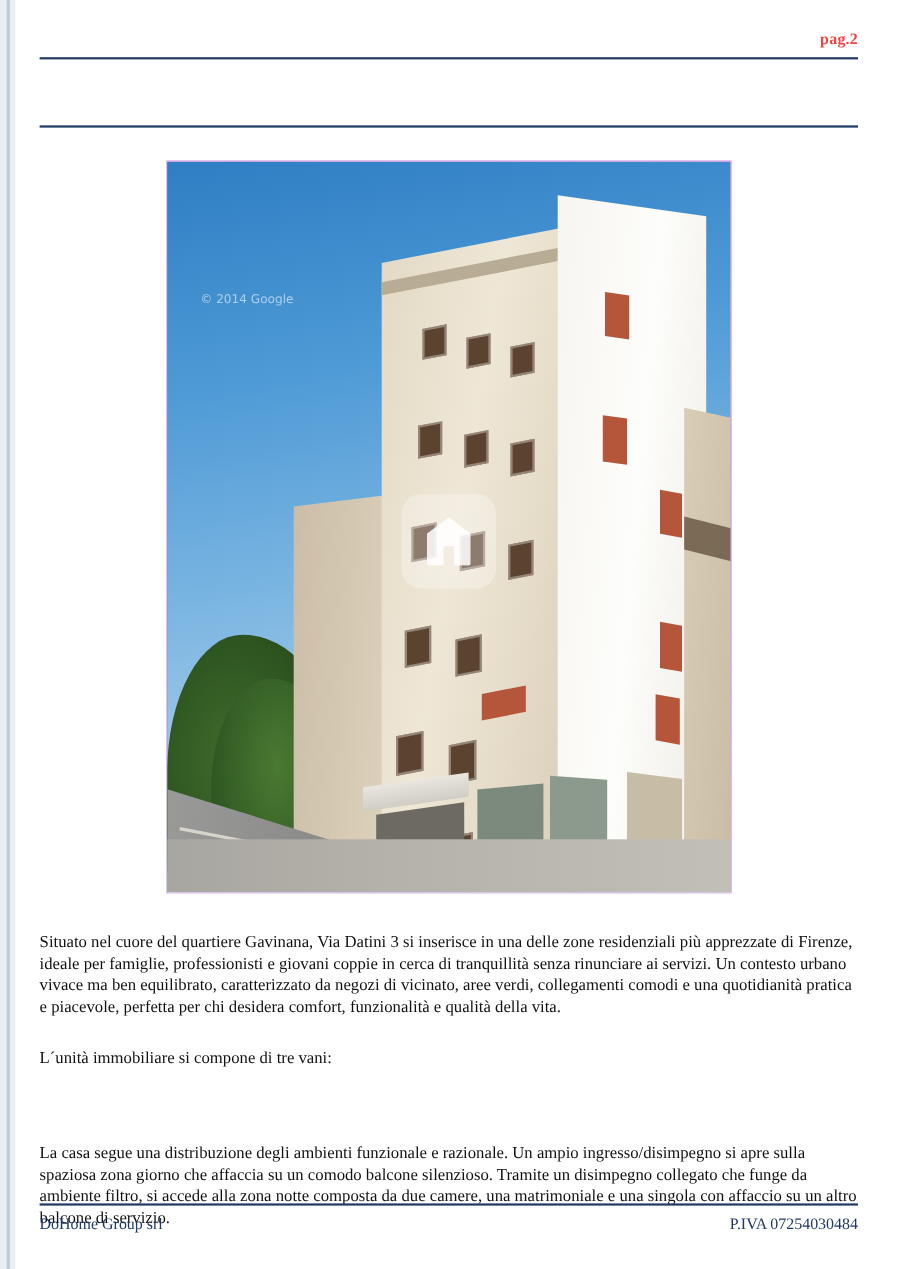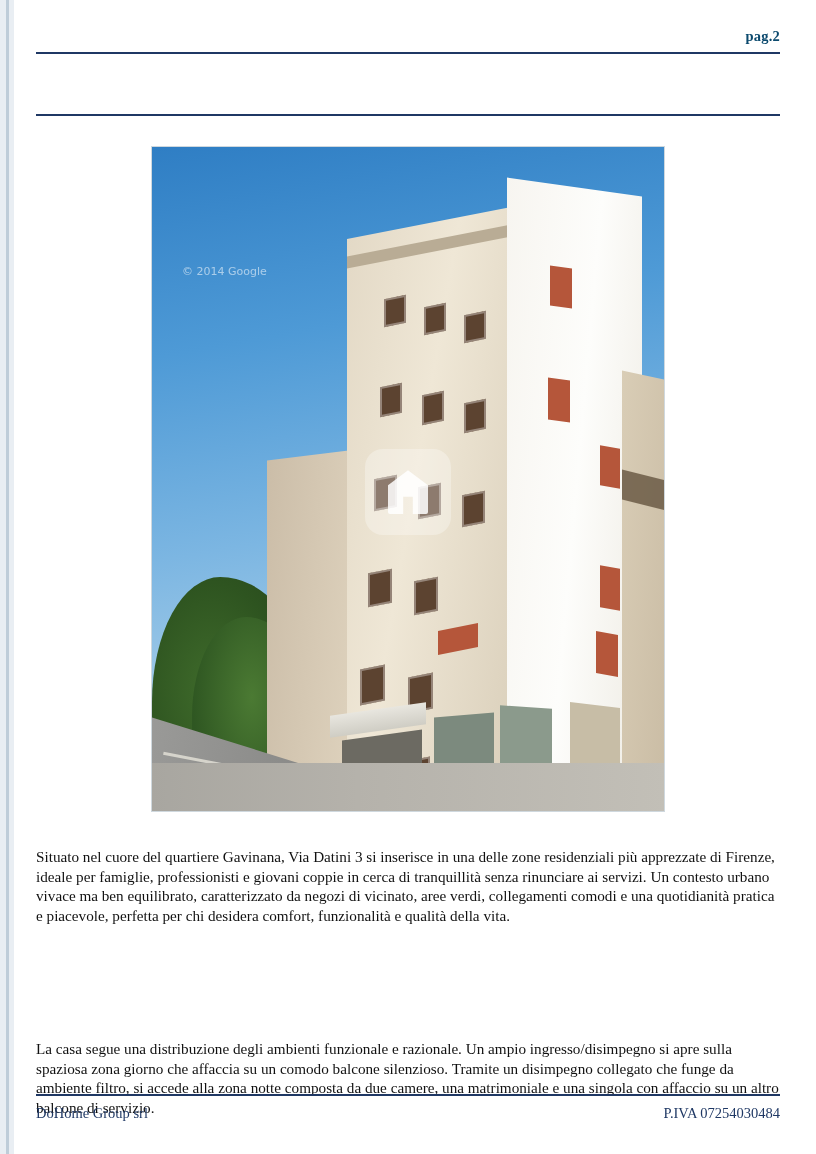--- a/index.html
+++ b/index.html
@@ -38,21 +38,21 @@
     background: #bfcdd9;
   }
 
   
   .page-num {
     position: absolute;
     right: 36px;
     top: 28px;
     font-size: 14.5px;
     font-weight: bold;
-    color: #0c4a6e;
+    color: #ef4444;
     letter-spacing: 0.2px;
   }
   .rule-top {
     position: absolute;
     left: 36px;
     right: 36px;
     top: 52px;
     height: 2px;
     background: #1f3864;
   }
@@ -349,18 +349,19 @@
     <div class="road-line"></div>
     <div class="sidewalk"></div>
 
     <div class="watermark-g">© 2014 Google</div>
     <div class="watermark-logo">
       <div class="glyph"></div>
     </div>
   </div>
 
   <p class="body-text p1">Situato nel cuore del quartiere Gavinana, Via Datini 3 si inserisce in una delle zone residenziali più apprezzate di Firenze, ideale per famiglie, professionisti e giovani coppie in cerca di tranquillità senza rinunciare ai servizi. Un contesto urbano vivace ma ben equilibrato, caratterizzato da negozi di vicinato, aree verdi, collegamenti comodi e una quotidianità pratica e piacevole, perfetta per chi desidera comfort, funzionalità e qualità della vita.</p>
+  <p class="body-text p2">L´unità immobiliare si compone di tre vani:</p>
   <p class="body-text p3">La casa segue una distribuzione degli ambienti funzionale e razionale. Un ampio ingresso/disimpegno si apre sulla spaziosa zona giorno che affaccia su un comodo balcone silenzioso. Tramite un disimpegno collegato che funge da ambiente filtro, si accede alla zona notte composta da due camere, una matrimoniale e una singola con affaccio su un altro balcone di servizio.</p>
 
   <div class="rule-bottom"></div>
   <div class="footer-left">DoHome Group srl</div>
   <div class="footer-right">P.IVA 07254030484</div>
 </div>
 
 </body></html>

